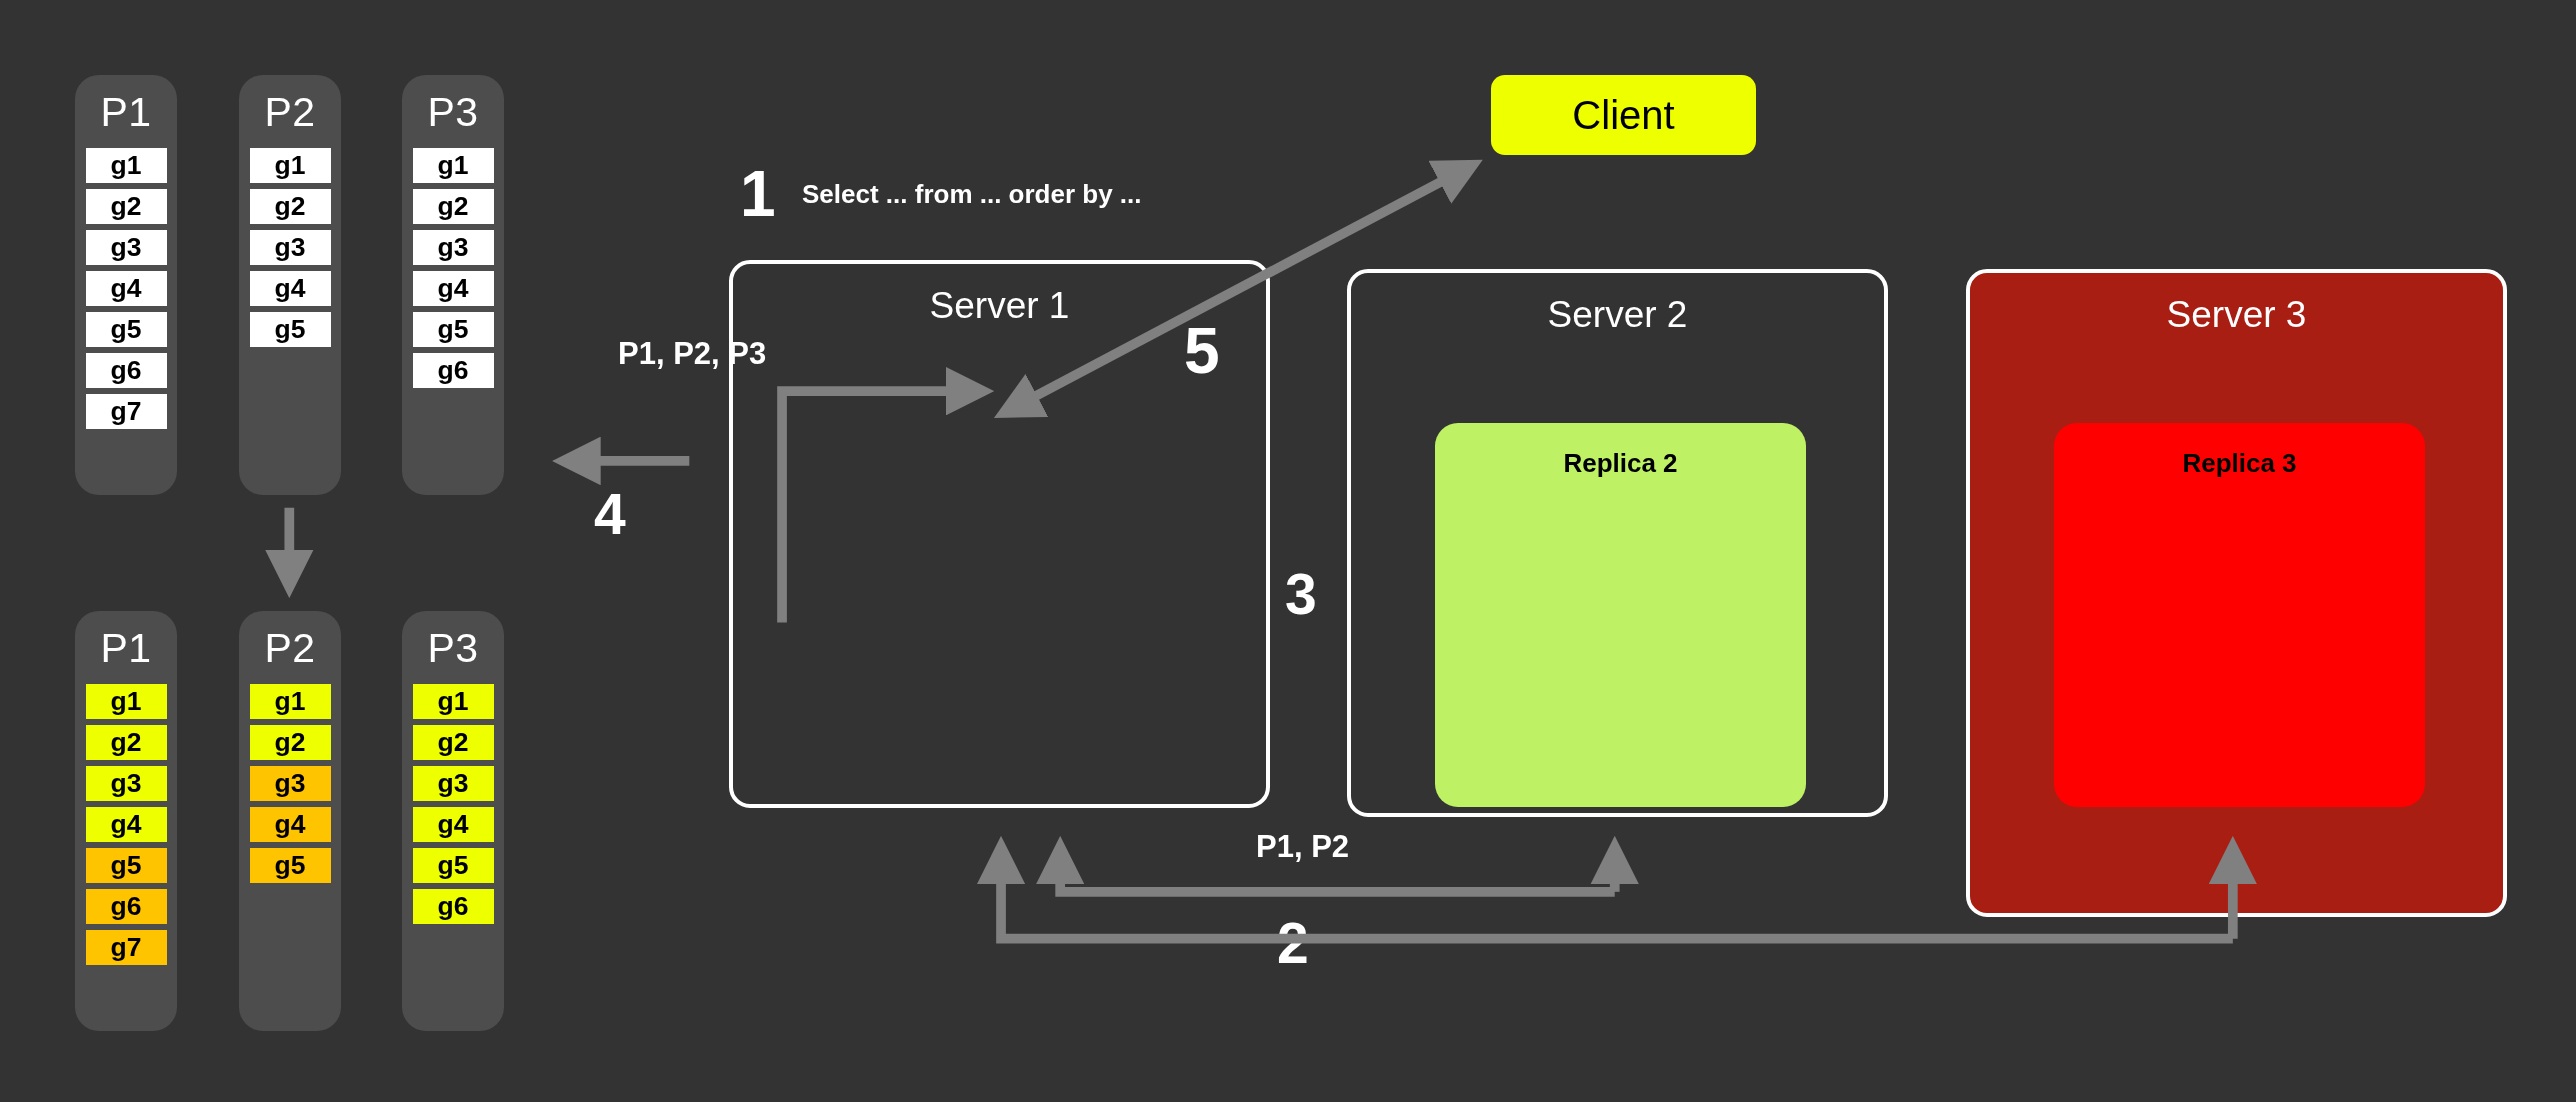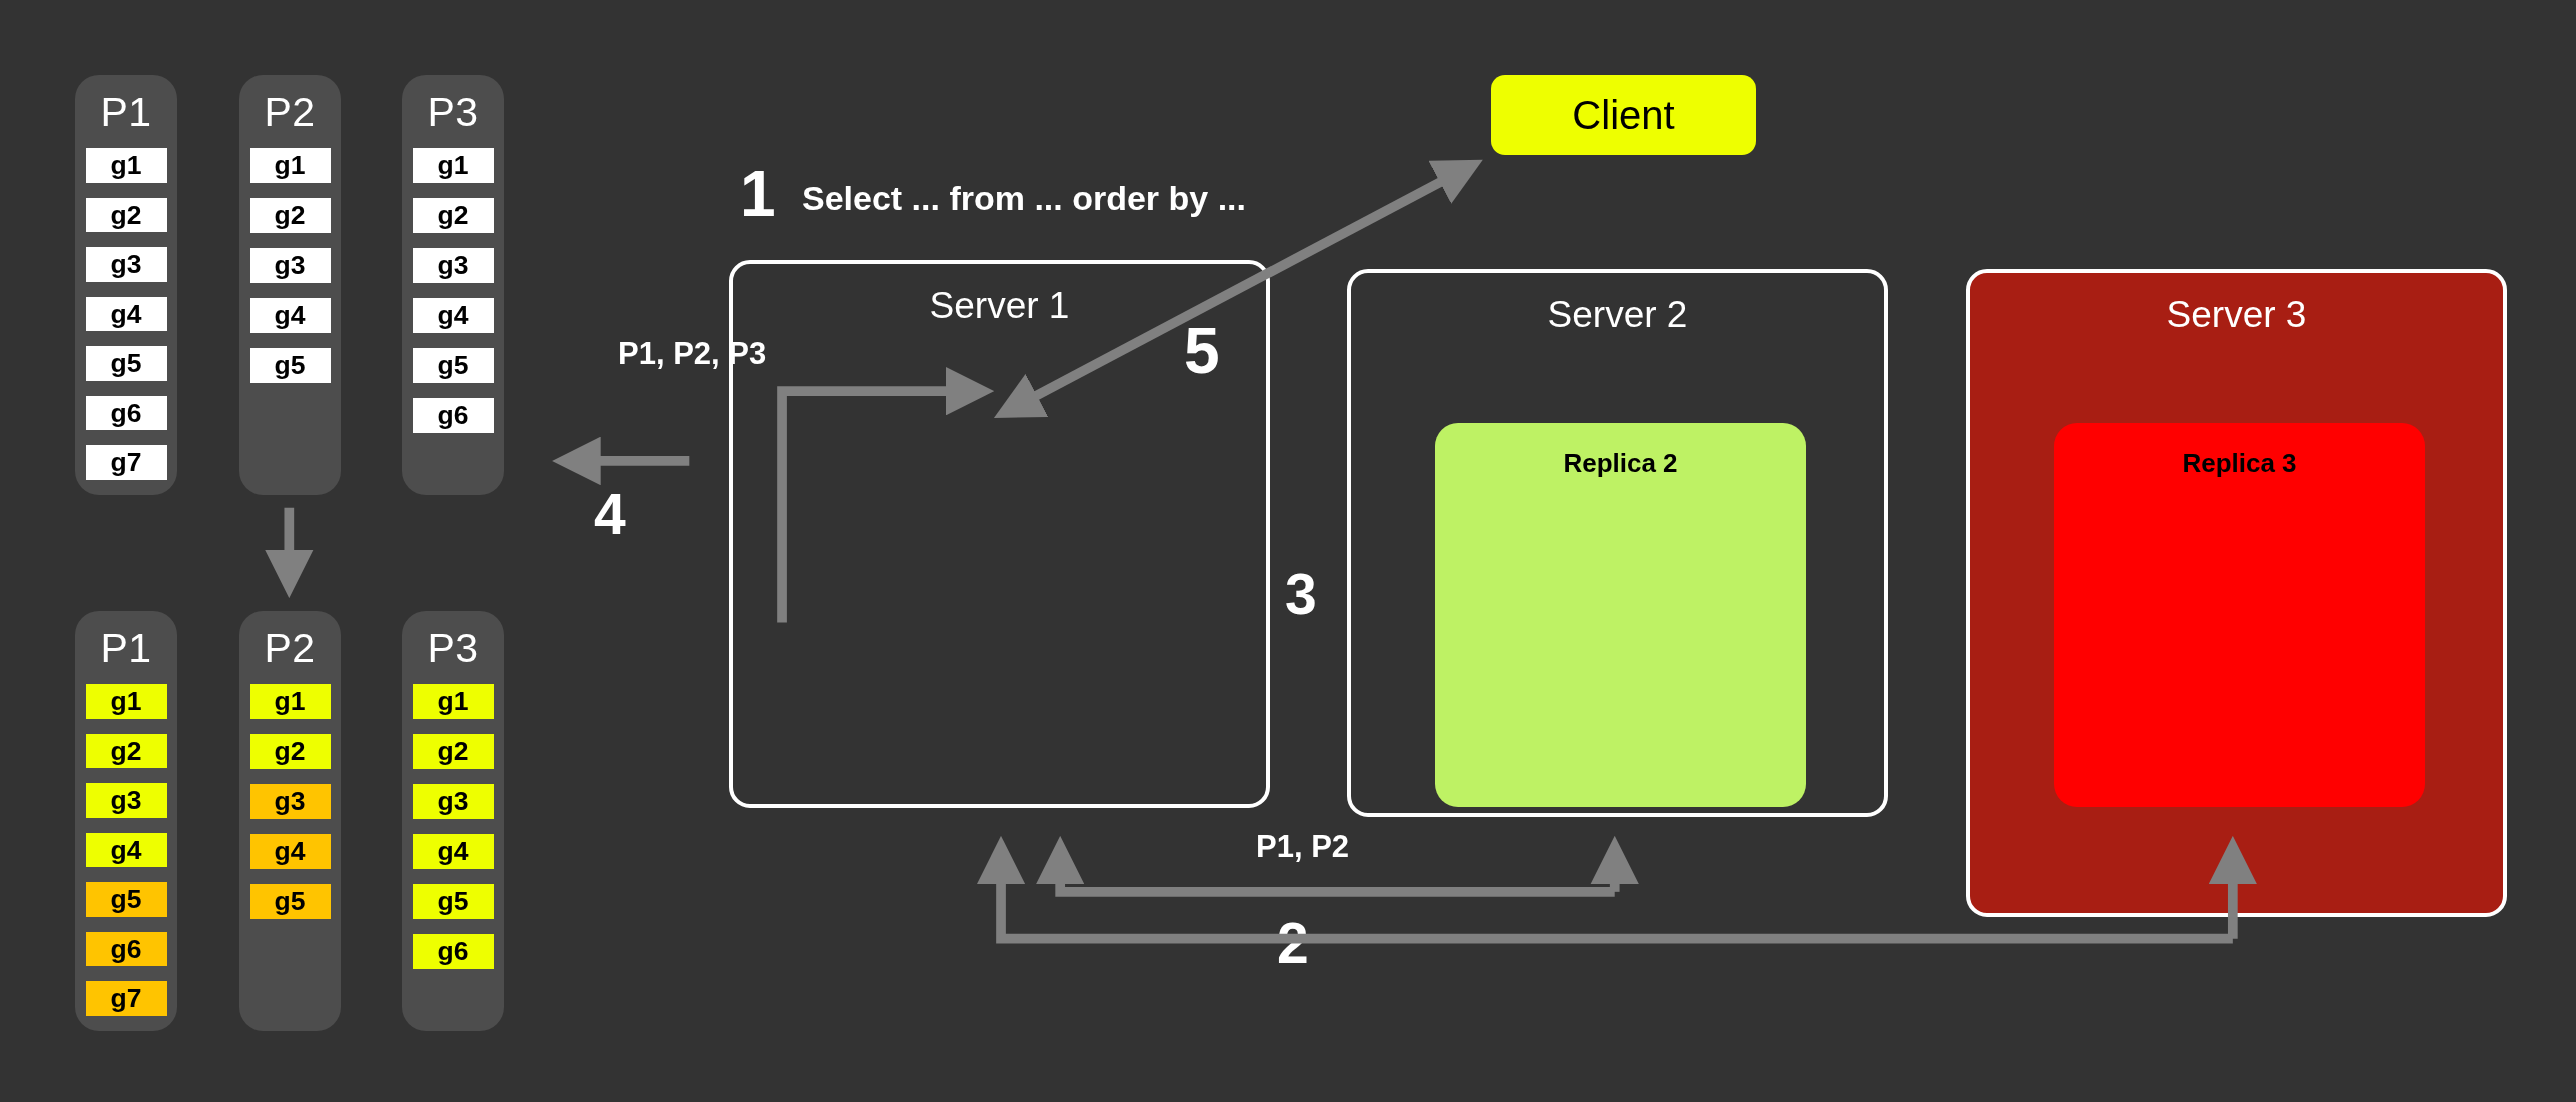--- a/index.html
+++ b/index.html
@@ -5,21 +5,21 @@
   html, body { margin:0; padding:0; background:#333333; }
   body { width:2576px; height:1102px; overflow:hidden;
          font-family:"Liberation Sans", sans-serif; }
   #stage { position:relative; width:2576px; height:1102px; background:#333333; }
 
   
   .pcol { position:absolute; background:#4d4d4d; border-radius:24px;
           display:flex; flex-direction:column; align-items:center; }
   .pcol-title { color:#ffffff; font-size:41px; font-weight:400;
                 margin-top:14px; margin-bottom:12.4px; letter-spacing:0.4px; }
-  .gcell { width:81px; height:35px; margin-bottom:15px;
+  .gcell { width:81px; height:35px; margin-bottom:6px;
            display:flex; align-items:center; justify-content:center;
            font-size:26.5px; font-weight:700; color:#000000; }
   .g-white  { background:#ffffff; }
   .g-yellow { background:#eeff00; }
   .g-orange { background:#ffc400; }
 
   
   .server { position:absolute; border:4.4px solid #ffffff; border-radius:21px;
             box-sizing:border-box; }
   .server-title { position:absolute; top:21px; left:0; right:0; text-align:center;
@@ -30,21 +30,21 @@
 
   
   .client { position:absolute; background:#eeff00; border-radius:14px;
             display:flex; align-items:center; justify-content:center;
             color:#000000; font-size:40px; font-weight:400; }
 
   
   .step-num { position:absolute; color:#ffffff; font-weight:700; }
   .lbl { position:absolute; color:#ffffff; font-size:31px; font-weight:700;
          white-space:nowrap; }
-  .query { position:absolute; color:#ffffff; font-size:34px; font-weight:700;
+  .query { position:absolute; color:#ffffff; font-size:26px; font-weight:700;
            white-space:nowrap; }
 
   svg.overlay { position:absolute; left:0; top:0; width:2576px; height:1102px;
                 pointer-events:none; }
 </style>
 </head>
 <body>
 
 <div id="stage">
 

